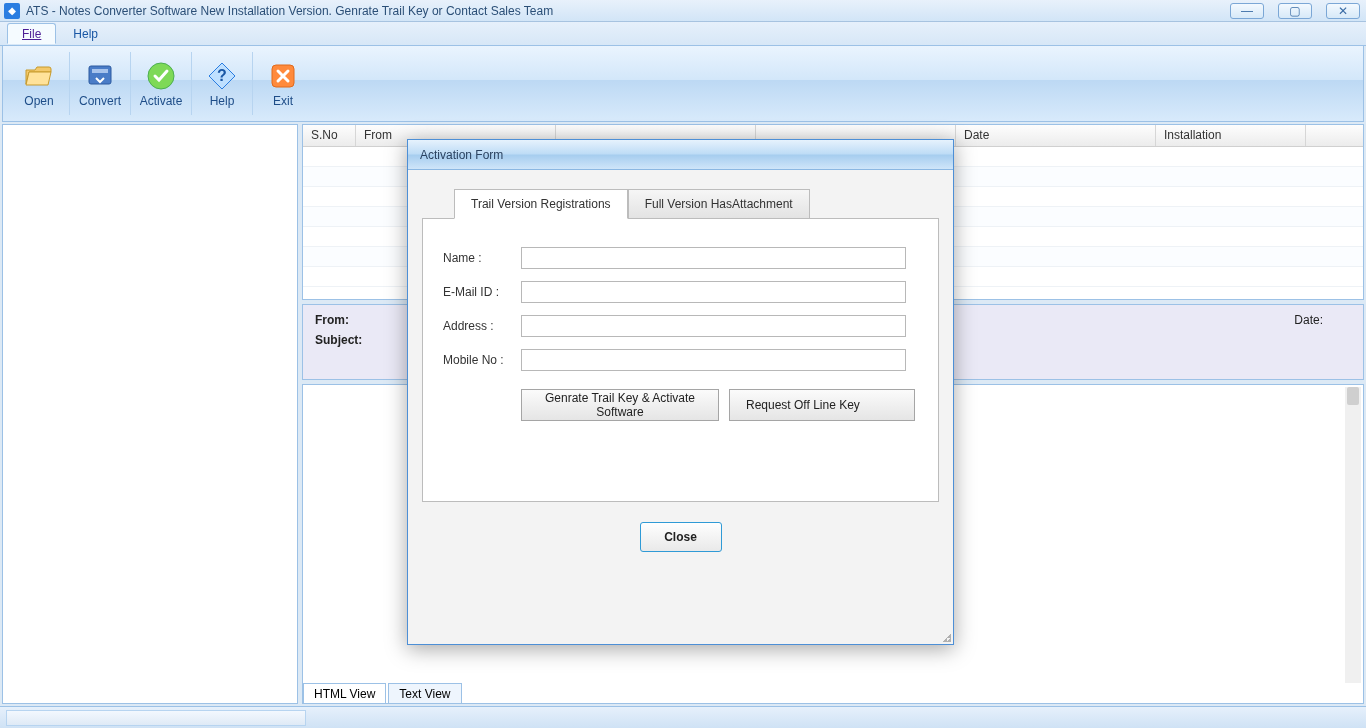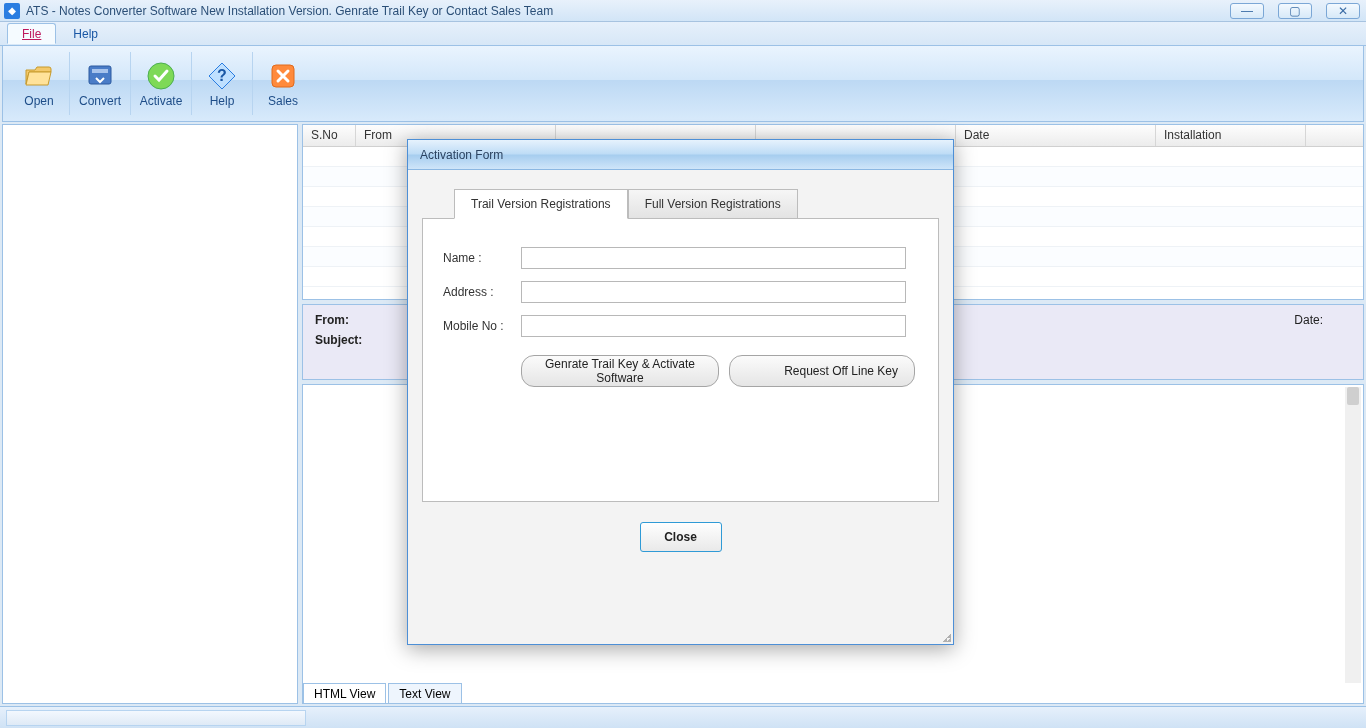--- a/index.html
+++ b/index.html
@@ -53,21 +53,21 @@
     display: flex; align-items: center;
     color: #1a57a5;
     border: 1px solid transparent;
     margin: 1px 1px;
   }
   .menuitem.active {
     background: #f5fbff;
     border: 1px solid #9cc1e6;
     border-bottom-color: #f5fbff;
     border-radius: 3px 3px 0 0;
-    color: #be185d;
+    color: #4c1d95;
     text-decoration: underline;
   }
   
   .ribbon {
     height: 76px;
     background: linear-gradient(#eaf4fe 0%, #d3e7fa 45%, #bdd9f4 46%, #d8eafb 100%);
     border: 1px solid #9cc1e6;
     border-top: none;
     margin: 0 2px;
     display: flex;
@@ -249,24 +249,24 @@
     display: flex;
     gap: 10px;
     margin-top: 18px;
     margin-left: 78px;
   }
   .btn {
     height: 32px;
     padding: 0 16px;
     border: 1px solid #a5a5a5;
     background: linear-gradient(#fbfbfb,#e5e5e5);
-    border-radius: 13px;
+    border-radius: 0;
     font-size: 12px;
     color: #222;
-    display: flex; align-items: center; justify-content: flex-end;
+    display: flex; align-items: center; justify-content: flex-start;
     min-width: 170px;
   }
   .closewrap {
     display: flex; justify-content: center;
     margin-top: 20px;
   }
   .closebtn {
     width: 82px; height: 30px;
     border: 1px solid #2f9ad6;
     background: linear-gradient(#fefefe,#e9e9e9);
@@ -353,21 +353,21 @@
     </div>
   </div>
   <div class="rgroup">
     <div class="rbtn">
       <div class="ricon">
         <svg width="32" height="32" viewBox="0 0 32 32">
             <rect x="5" y="5" width="22" height="22" rx="4" fill="#ff8a3c" stroke="#e06a1c"></rect>
             <path d="M11 11l10 10M21 11l-10 10" stroke="#fff" stroke-width="3" stroke-linecap="round"></path>
           </svg>
       </div>
-      <span class="rlabel">Sales</span>
+      <span class="rlabel">Exit</span>
     </div>
   </div>
 </div>
 
 <div class="main">
   <div class="leftpane"></div>
   <div class="rightpane">
     <div class="gridwrap">
       <div class="gridhead">
         <div class="gh" style="width:53px">S.No</div>
@@ -417,25 +417,29 @@
   <span class="cell"></span>
 </div>
 
 <div class="dialog">
   <div class="dlg-title">
     <span>Activation Form</span>
   </div>
   <div class="dlg-body">
     <div class="tabstrip">
       <div class="tab active"><span>Trail Version Registrations</span></div>
-      <div class="tab"><span>Full Version Registrations</span></div>
+      <div class="tab"><span>Full Version HasAttachment</span></div>
     </div>
     <div class="tabpage">
       <div class="frow">
         <div class="flabel">Name :</div>
+        <input class="finput" type="text" style="">
+      </div>
+      <div class="frow">
+        <div class="flabel">E-Mail ID :</div>
         <input class="finput" type="text" style="">
       </div>
       <div class="frow">
         <div class="flabel">Address :</div>
         <input class="finput" type="text" style="">
       </div>
       <div class="frow">
         <div class="flabel">Mobile No :</div>
         <input class="finput" type="text" style="">
       </div>

